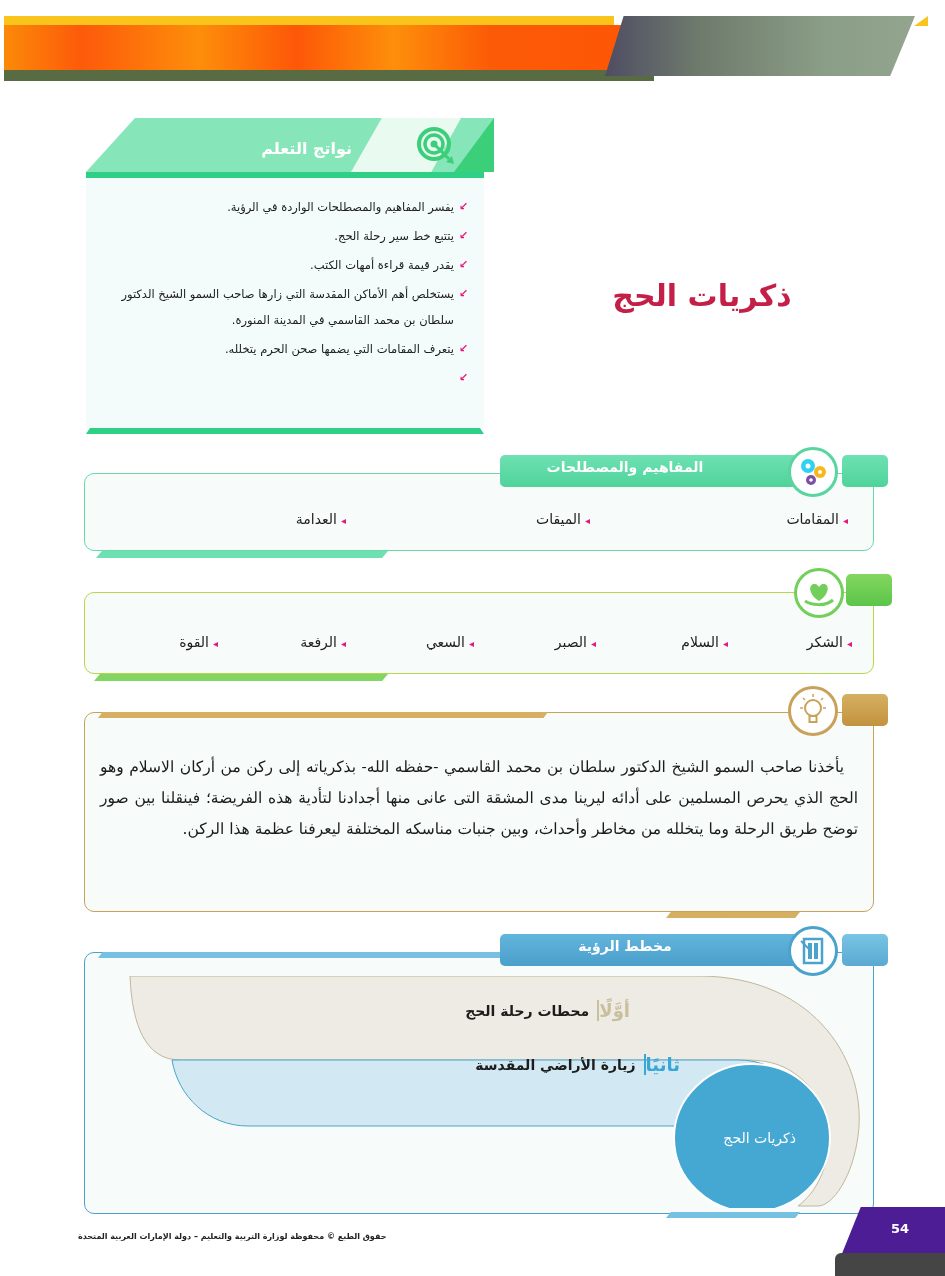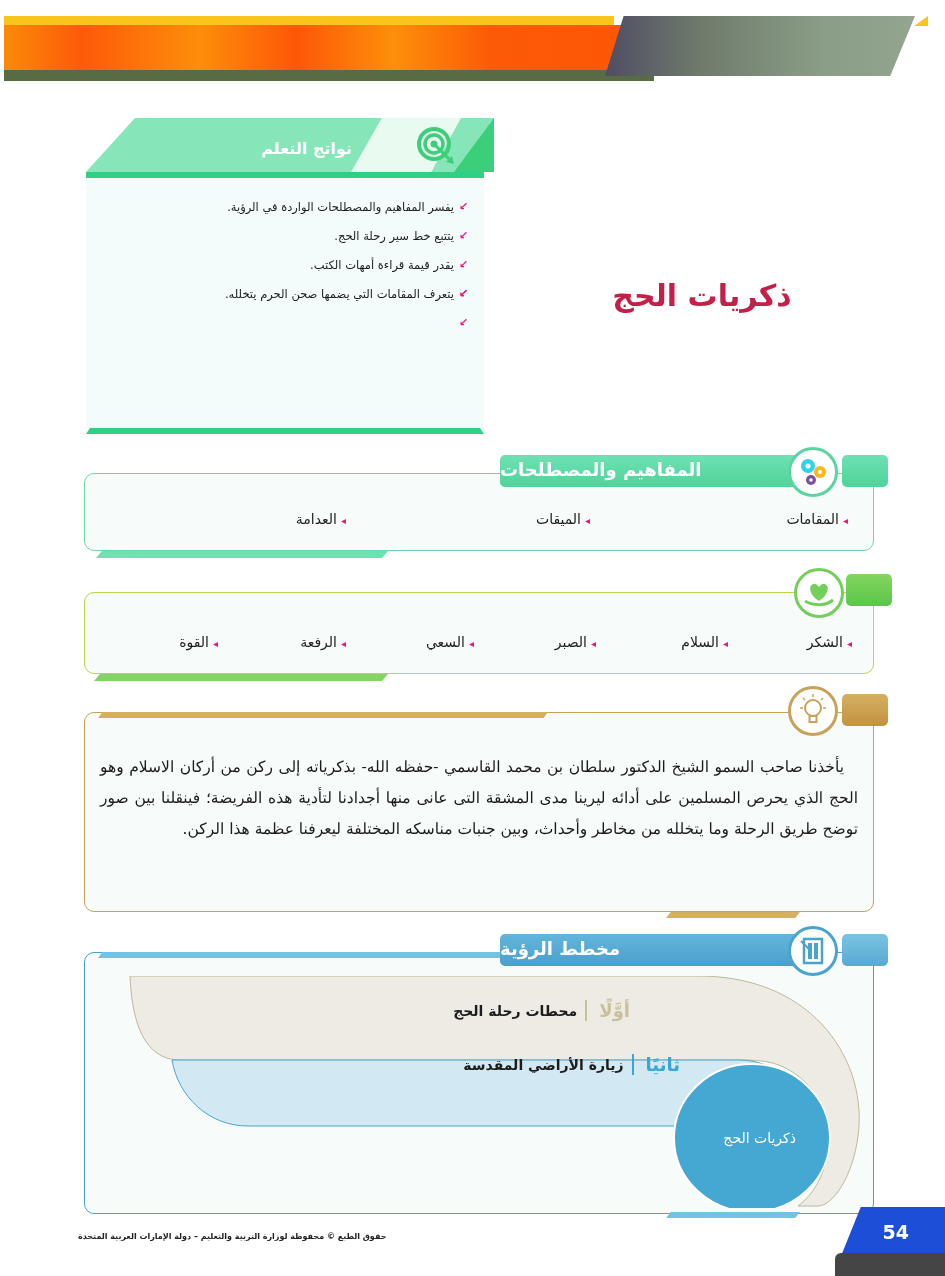--- a/index.html
+++ b/index.html
@@ -39,22 +39,22 @@
     .outcomes .foot { position: absolute; bottom: 0; left: 0; width: 398px; height: 6px; background: #2fcf86;
       clip-path: polygon(1% 0, 99% 0, 100% 100%, 0 100%); }
 
     
     .lesson-title { position: absolute; top: 278px; left: 612px; width: 180px; text-align: center; color: #c41f46;
       font-weight: bold; font-size: 30px; font-family: "DejaVu Sans", sans-serif; }
 
     
     .sec { position: absolute; left: 84px; width: 790px; }
     .sec .frame { position: absolute; left: 0; right: 0; border: 1.5px solid; border-radius: 10px; background: #f7fcfb; }
-    .sec .tab { position: absolute; height: 32px; border-radius: 5px; color: #fff; font-weight: bold; font-size: 18px;
-      padding: 4px 80px 0 0; text-align: left; }
+    .sec .tab { position: absolute; height: 32px; border-radius: 5px; color: #fff; font-weight: bold; font-size: 14px;
+      padding: 4px 80px 0 0; text-align: center; }
     .sec .tab-side { position: absolute; height: 32px; width: 46px; border-radius: 5px; }
     .sec .badge { position: absolute; width: 50px; height: 50px; border-radius: 50%; background: #fff; border: 3px solid; }
     .sec .strip { position: absolute; height: 7px; }
     .term { position: absolute; font-size: 14px; color: #1c1c1c; }
     .term .arr { color: #e8197e; font-size: 10px; margin-left: 4px; }
 
     
     #s-concepts { top: 455px; height: 100px; }
     #s-concepts .frame { top: 18px; height: 78px; border-color: #6ad9a8; }
     #s-concepts .tab { top: 0; right: 44px; width: 330px; background: linear-gradient(#6ee1b3, #4fd39a); }
@@ -88,27 +88,27 @@
     #s-vision .frame { top: 18px; height: 262px; border-color: #4aa3cc; }
     #s-vision .tab { top: 0; right: 44px; width: 330px; background: linear-gradient(#62b5dc, #4a9fcb); }
     #s-vision .tab-side { top: 0; right: -14px; background: linear-gradient(#79c4e4, #5aa9d2); }
     #s-vision .badge { top: -8px; right: 36px; border-color: #4aa3cc; }
     #s-vision .topstrip { position: absolute; top: 18px; left: 14px; width: 450px; height: 6px; background: #76c0e2;
       clip-path: polygon(1% 0, 100% 0, 99% 100%, 0 100%); }
     #s-vision .bstrip1 { position: absolute; top: 278px; left: 582px; width: 80px; height: 6px; background: #76c0e2; clip-path: polygon(6% 0, 100% 0, 94% 100%, 0 100%); }
     #s-vision .bstrip2 { position: absolute; top: 278px; left: 636px; width: 80px; height: 6px; background: #76c0e2; clip-path: polygon(6% 0, 100% 0, 94% 100%, 0 100%); }
     .vision-svg { position: absolute; top: 42px; left: 14px; }
     .row-label { position: absolute; display: flex; align-items: center; gap: 8px; font-weight: bold; font-size: 14px; color: #1c1c1c; }
-    .row-label .num { font-size: 18px; font-weight: bold; padding-left: 12px; border-left: 2px solid; }
+    .row-label .num { font-size: 18px; font-weight: bold; padding-left: 0; border-left: 2px solid; }
     .circle-label { position: absolute; color: #fff; font-size: 14px; }
 
     
     .copyright { position: absolute; top: 1232px; left: 78px; font-size: 8px; color: #222; font-weight: bold; }
-    .page-num { position: absolute; top: 1207px; right: 0; width: 108px; height: 59px; background: #1d4ed8;
-      clip-path: polygon(22% 0, 100% 0, 100% 100%, 0 100%); color: #fff; font-weight: bold; font-size: 19px;
+    .page-num { position: absolute; top: 1207px; right: 0; width: 108px; height: 59px; background: #4c1d95;
+      clip-path: polygon(22% 0, 100% 0, 100% 100%, 0 100%); color: #fff; font-weight: bold; font-size: 13px;
       text-align: right; padding: 14px 36px 0 0; }
     .page-dark { position: absolute; top: 1253px; right: 0; width: 110px; height: 23px; background: #454545;
       border-top-left-radius: 6px; }
   </style>
 </head>
 <body>
 
 <div class="banner">
   <div class="yellow"></div>
   <div class="orange"></div>
@@ -129,21 +129,21 @@
     <circle cx="18" cy="18" r="3.5" fill="#3ccf7a"></circle>
     <line x1="18" y1="18" x2="33" y2="33" stroke="#3ccf7a" stroke-width="3"></line>
     <path d="M30 36 L36 30 L38 38 Z" fill="#3ccf7a"></path>
   </svg>
   <div class="under"></div>
   <div class="body">
     <ul>
       <li><span class="bul">↙</span><span>يفسر المفاهيم والمصطلحات الواردة في الرؤية.</span></li>
       <li><span class="bul">↙</span><span>يتتبع خط سير رحلة الحج.</span></li>
       <li><span class="bul">↙</span><span>يقدر قيمة قراءة أمهات الكتب.</span></li>
-      <li class="two"><span class="bul">↙</span></li>
+      <li class="two"><span class="bul">↙</span><span>يستخلص أهم الأماكن المقدسة التي زارها صاحب السمو الشيخ الدكتور سلطان بن محمد القاسمي في المدينة المنورة.</span></li>
       <li><span class="bul">↙</span><span>يتعرف المقامات التي يضمها صحن الحرم يتخلله.</span></li>
       <li class="two"><span class="bul">↙</span></li>
     </ul>
   </div>
   <div class="foot"></div>
 </div>
 
 <div class="lesson-title">ذكريات الحج</div>
 
 <div class="sec" id="s-concepts">

